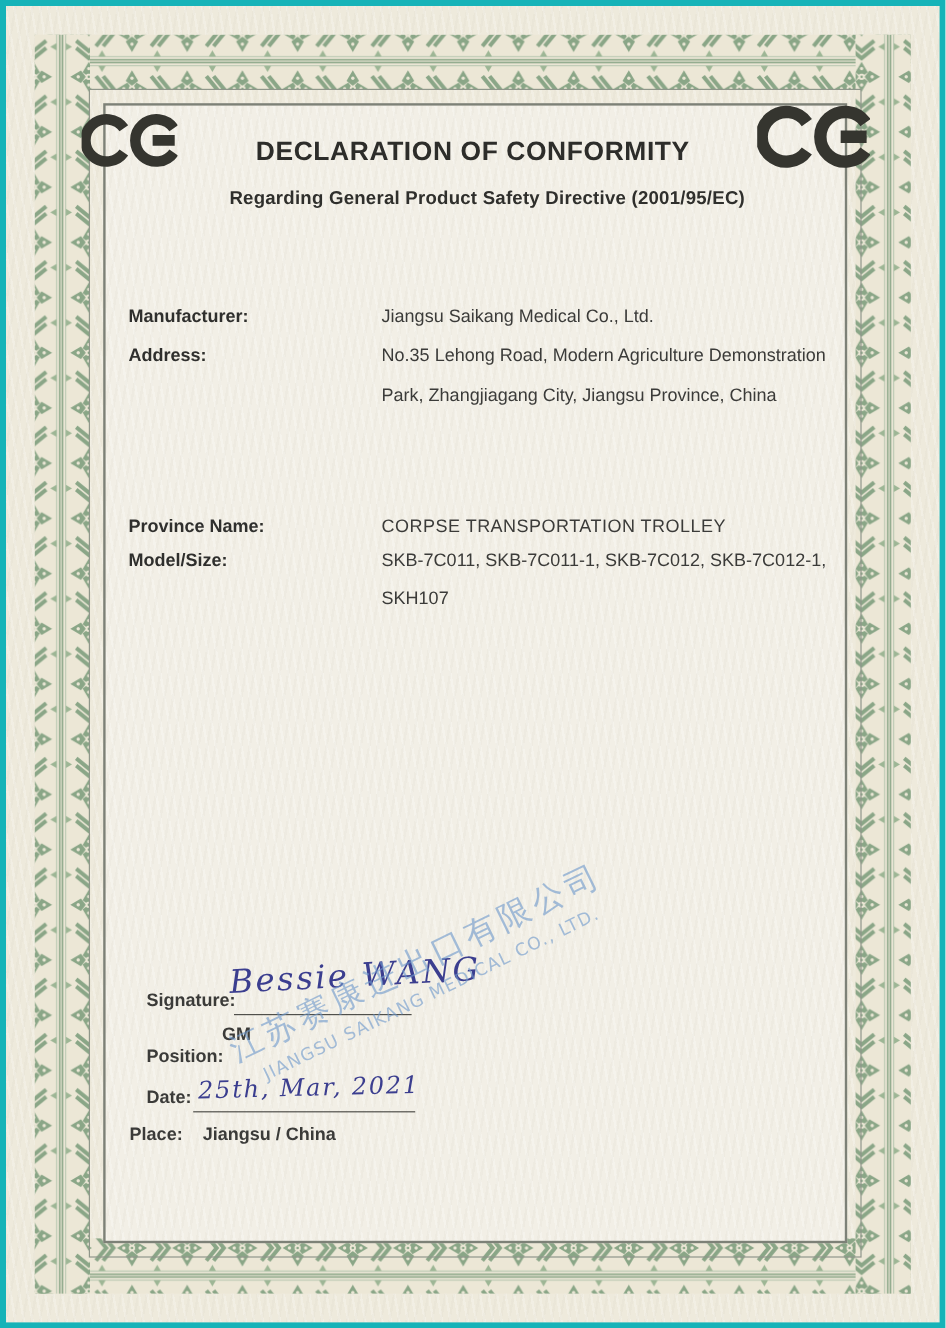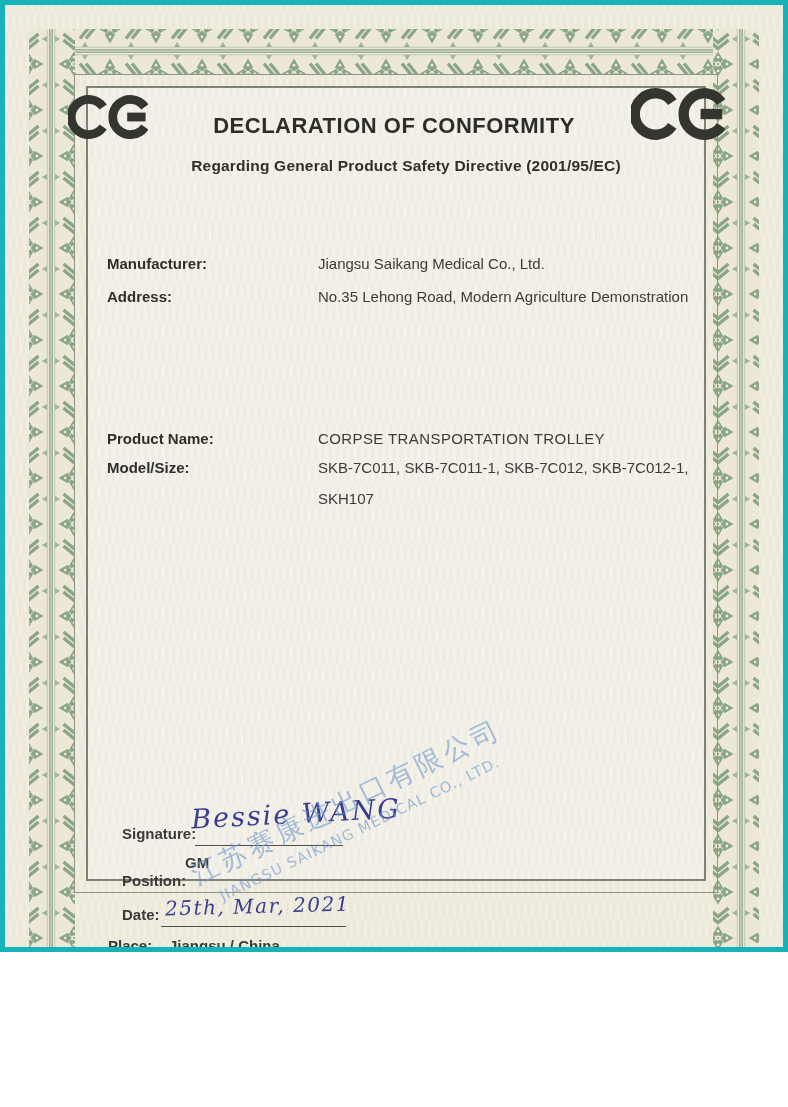--- a/index.html
+++ b/index.html
@@ -1,18 +1,18 @@
 <!DOCTYPE html>
 <html><head>
 <meta charset="utf-8">
 <style>
   html,body{margin:0;padding:0;background:#ffffff;}
   .page{
     position:relative;
-    width:788px;height:952px;
+    width:788px;height:1107px;
     box-sizing:border-box;
     border:5px solid #16b3b8;
     background:
       repeating-linear-gradient(100deg, rgba(203,198,183,0.10) 0 2px, rgba(0,0,0,0) 2px 7px),
       repeating-linear-gradient(80deg, rgba(255,255,255,0.22) 0 2px, rgba(0,0,0,0) 2px 7px),
       #eeeadc;
     font-family:"Liberation Sans", sans-serif;
     color:#3b3b39;
     overflow:hidden;
   }
@@ -140,22 +140,23 @@
     </svg>
   </div>
 
   <h1 class="title">DECLARATION OF CONFORMITY</h1>
   <h2 class="subtitle">Regarding General Product Safety Directive (2001/95/EC)</h2>
 
   <span class="row-label" style="top:250px">Manufacturer:</span>
   <span class="row-value" style="top:250px">Jiangsu Saikang Medical Co., Ltd.</span>
   <span class="row-label" style="top:283px">Address:</span>
   <span class="row-value" style="top:283px">No.35 Lehong Road, Modern Agriculture Demonstration</span>
+  <span class="row-value" style="top:316px">Park, Zhangjiagang City, Jiangsu Province, China</span>
 
-  <span class="row-label" style="top:425px">Product Name:</span>
+  <span class="row-label" style="top:425px">Province Name:</span>
   <span class="row-value" style="top:425px;letter-spacing:0.4px">CORPSE TRANSPORTATION TROLLEY</span>
   <span class="row-label" style="top:454px">Model/Size:</span>
   <span class="row-value" style="top:454px">SKB-7C011, SKB-7C011-1, SKB-7C012, SKB-7C012-1,</span>
   <span class="row-value" style="top:485px">SKH107</span>
 
 
   <span class="plain" style="left:117px;top:820px">Signature:</span>
   <span class="u-line" style="left:190px;top:820px;width:148px;height:20px"></span>
   <span class="hand hand-name">Bessie WANG</span>
 

